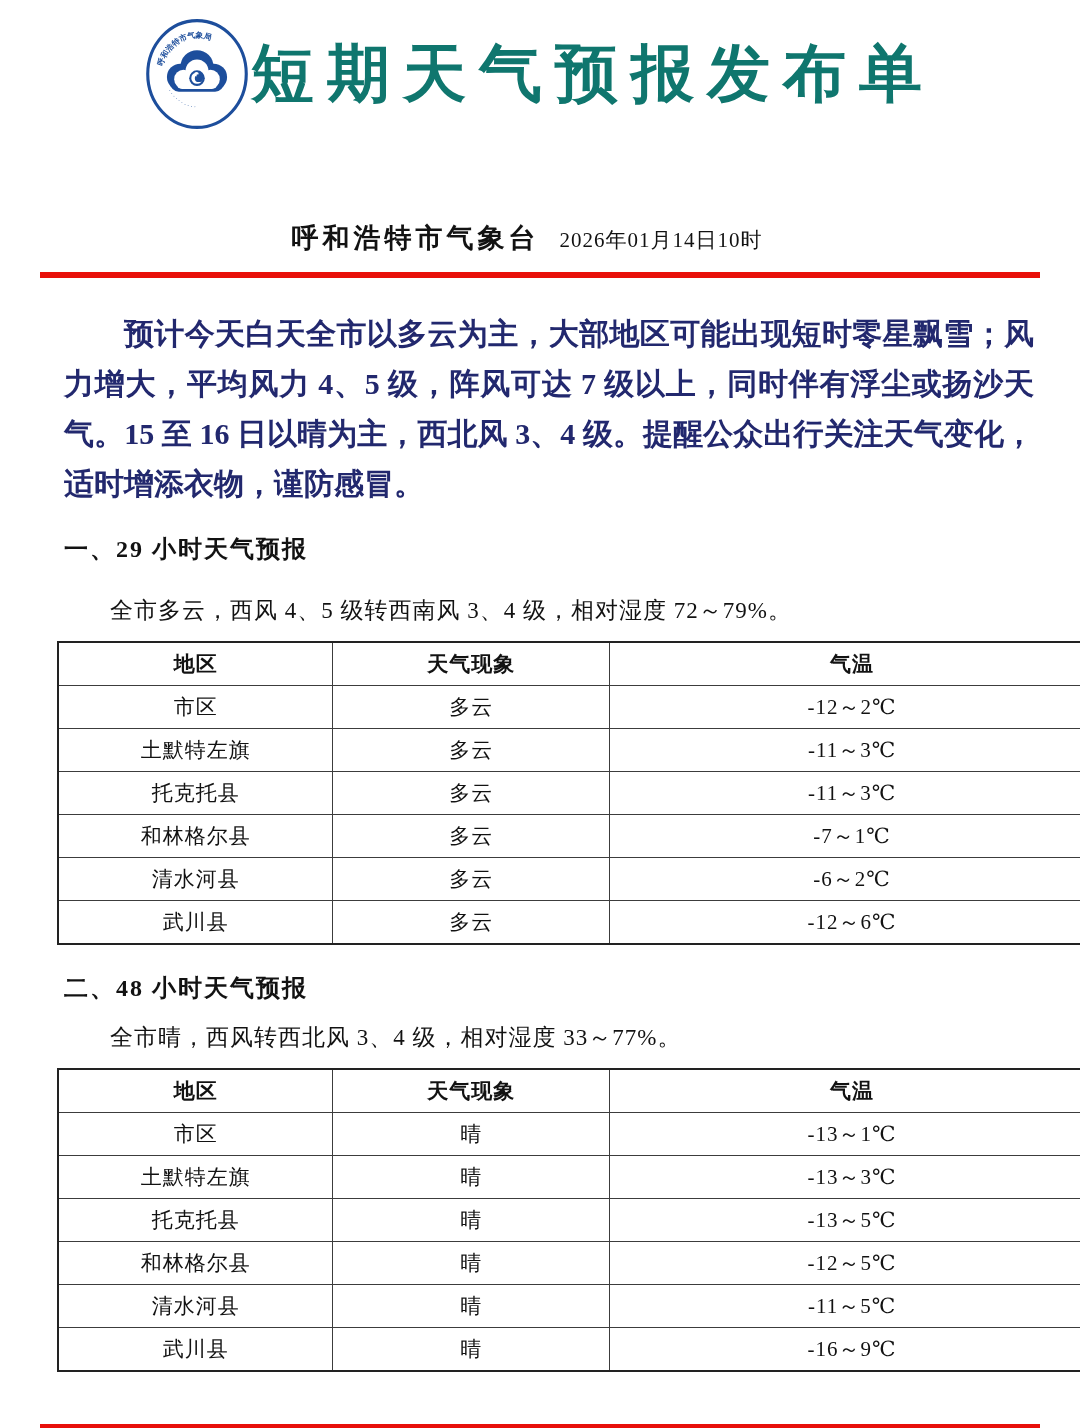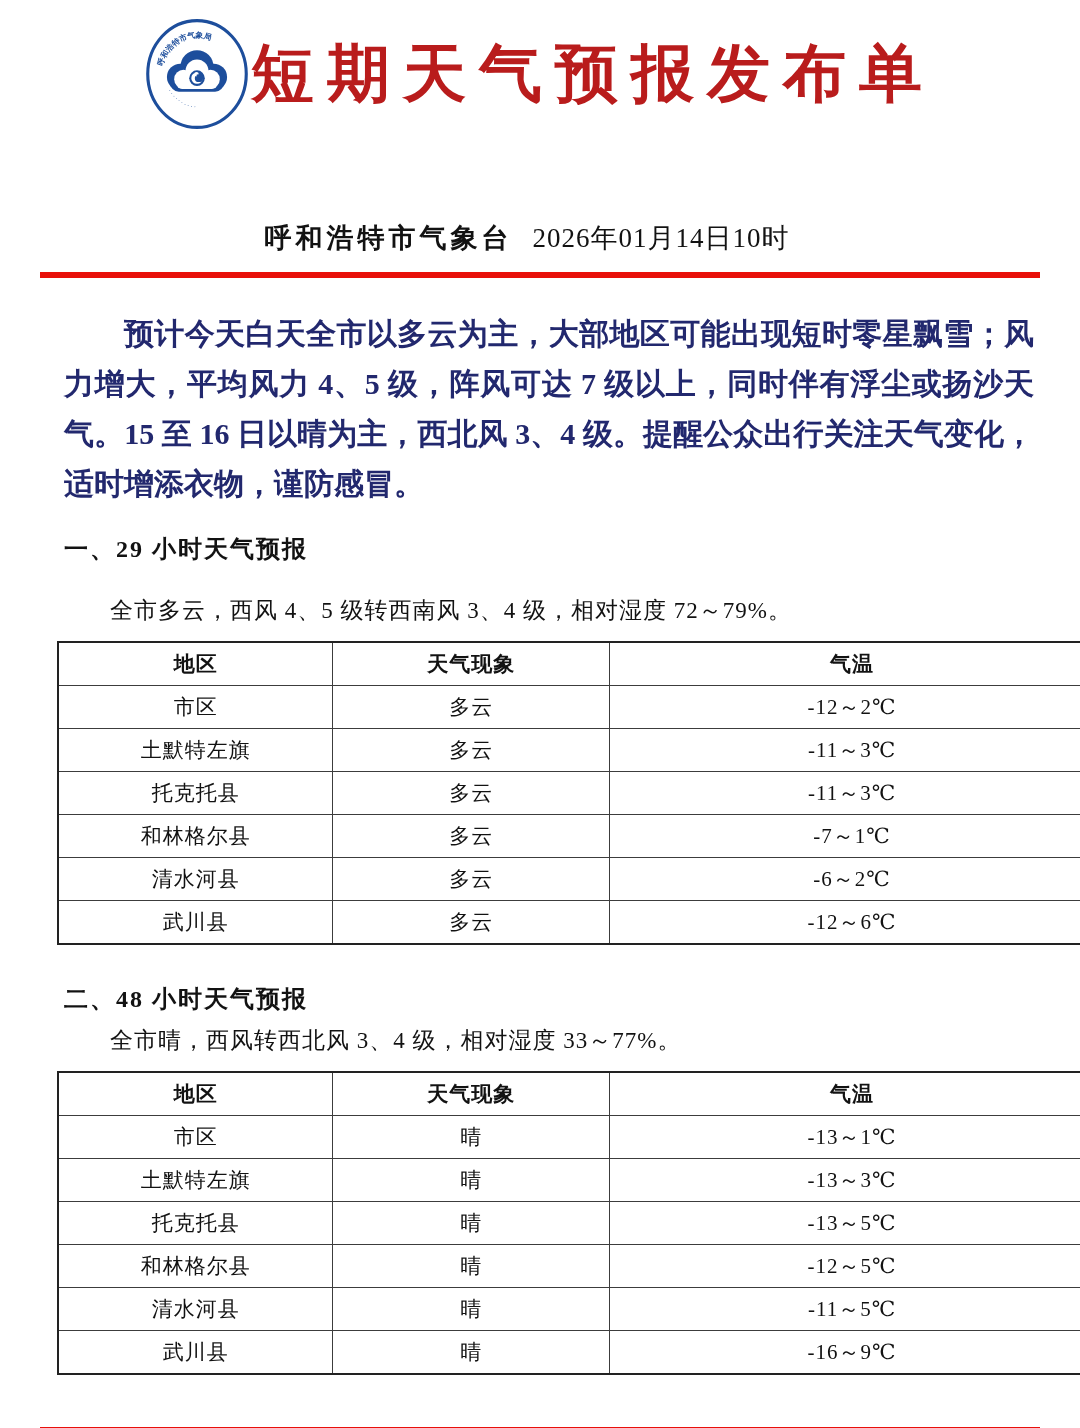--- a/index.html
+++ b/index.html
@@ -8,59 +8,59 @@
     font-family:"Liberation Serif","DejaVu Serif",serif;
     color:#121212;
     position:relative;overflow:hidden;
   }
   .page{width:1080px;height:1428px;background:#fff;}
 
   
   .header{display:flex;align-items:center;justify-content:center;padding-top:16px;height:116px;}
   .logo{width:104px;height:112px;flex:0 0 auto;margin-right:2px;}
   .title{
-    font-size:63px;font-weight:bold;color:#b91c1c;
+    font-size:63px;font-weight:bold;color:#0f766e;
     letter-spacing:13px;white-space:nowrap;line-height:1;
   }
 
   
   .info-row{display:flex;justify-content:center;align-items:baseline;
     margin:88px 82px 0 56px;}
   .station{font-size:27px;font-weight:bold;letter-spacing:4px;}
-  .datetime{font-size:27px;letter-spacing:1px;margin-left:20px;}
+  .datetime{font-size:21px;letter-spacing:1px;margin-left:20px;}
 
   .rule{height:6px;background:#e8100a;margin:16px 40px 0 40px;}
 
   
   .summary{
     margin:31px 46px 0 64px;
     font-size:30px;font-weight:bold;color:#22286e;
     line-height:50px;text-align:justify;text-indent:2em;
   }
 
   .section-heading{margin:24px 0 0 64px;font-size:24px;font-weight:bold;letter-spacing:2px;}
   .section-sub{margin:30px 0 0 110px;font-size:23px;letter-spacing:1px;}
-  .section-sub.tight{margin-top:10px;}
+  .section-sub.tight{margin-top:18px;}
 
   table.forecast{
     width:1039px;margin:15px 0 0 57px;
     border-collapse:collapse;table-layout:fixed;
     font-size:21px;
   }
   table.forecast col.c1{width:26.5%;}
   table.forecast col.c2{width:26.7%;}
   table.forecast col.c3{width:46.8%;}
   table.forecast th,table.forecast td{
     border:1px solid #3c3c3c;height:42px;
     text-align:center;vertical-align:middle;
     padding:0;letter-spacing:1px;
   }
   table.forecast{border:2px solid #222;}
   table.forecast th{font-weight:bold;}
-  .mt-tables-gap{margin-top:38px;}
+  .mt-tables-gap{margin-top:27px;}
 
   .rule.bottom{margin-top:52px;}
 
   .signatures{
     display:flex;justify-content:center;column-gap:52px;
     margin-top:26px;font-size:22px;letter-spacing:1px;
   }
   .sig-item{white-space:nowrap;}
 </style>
 </head>

